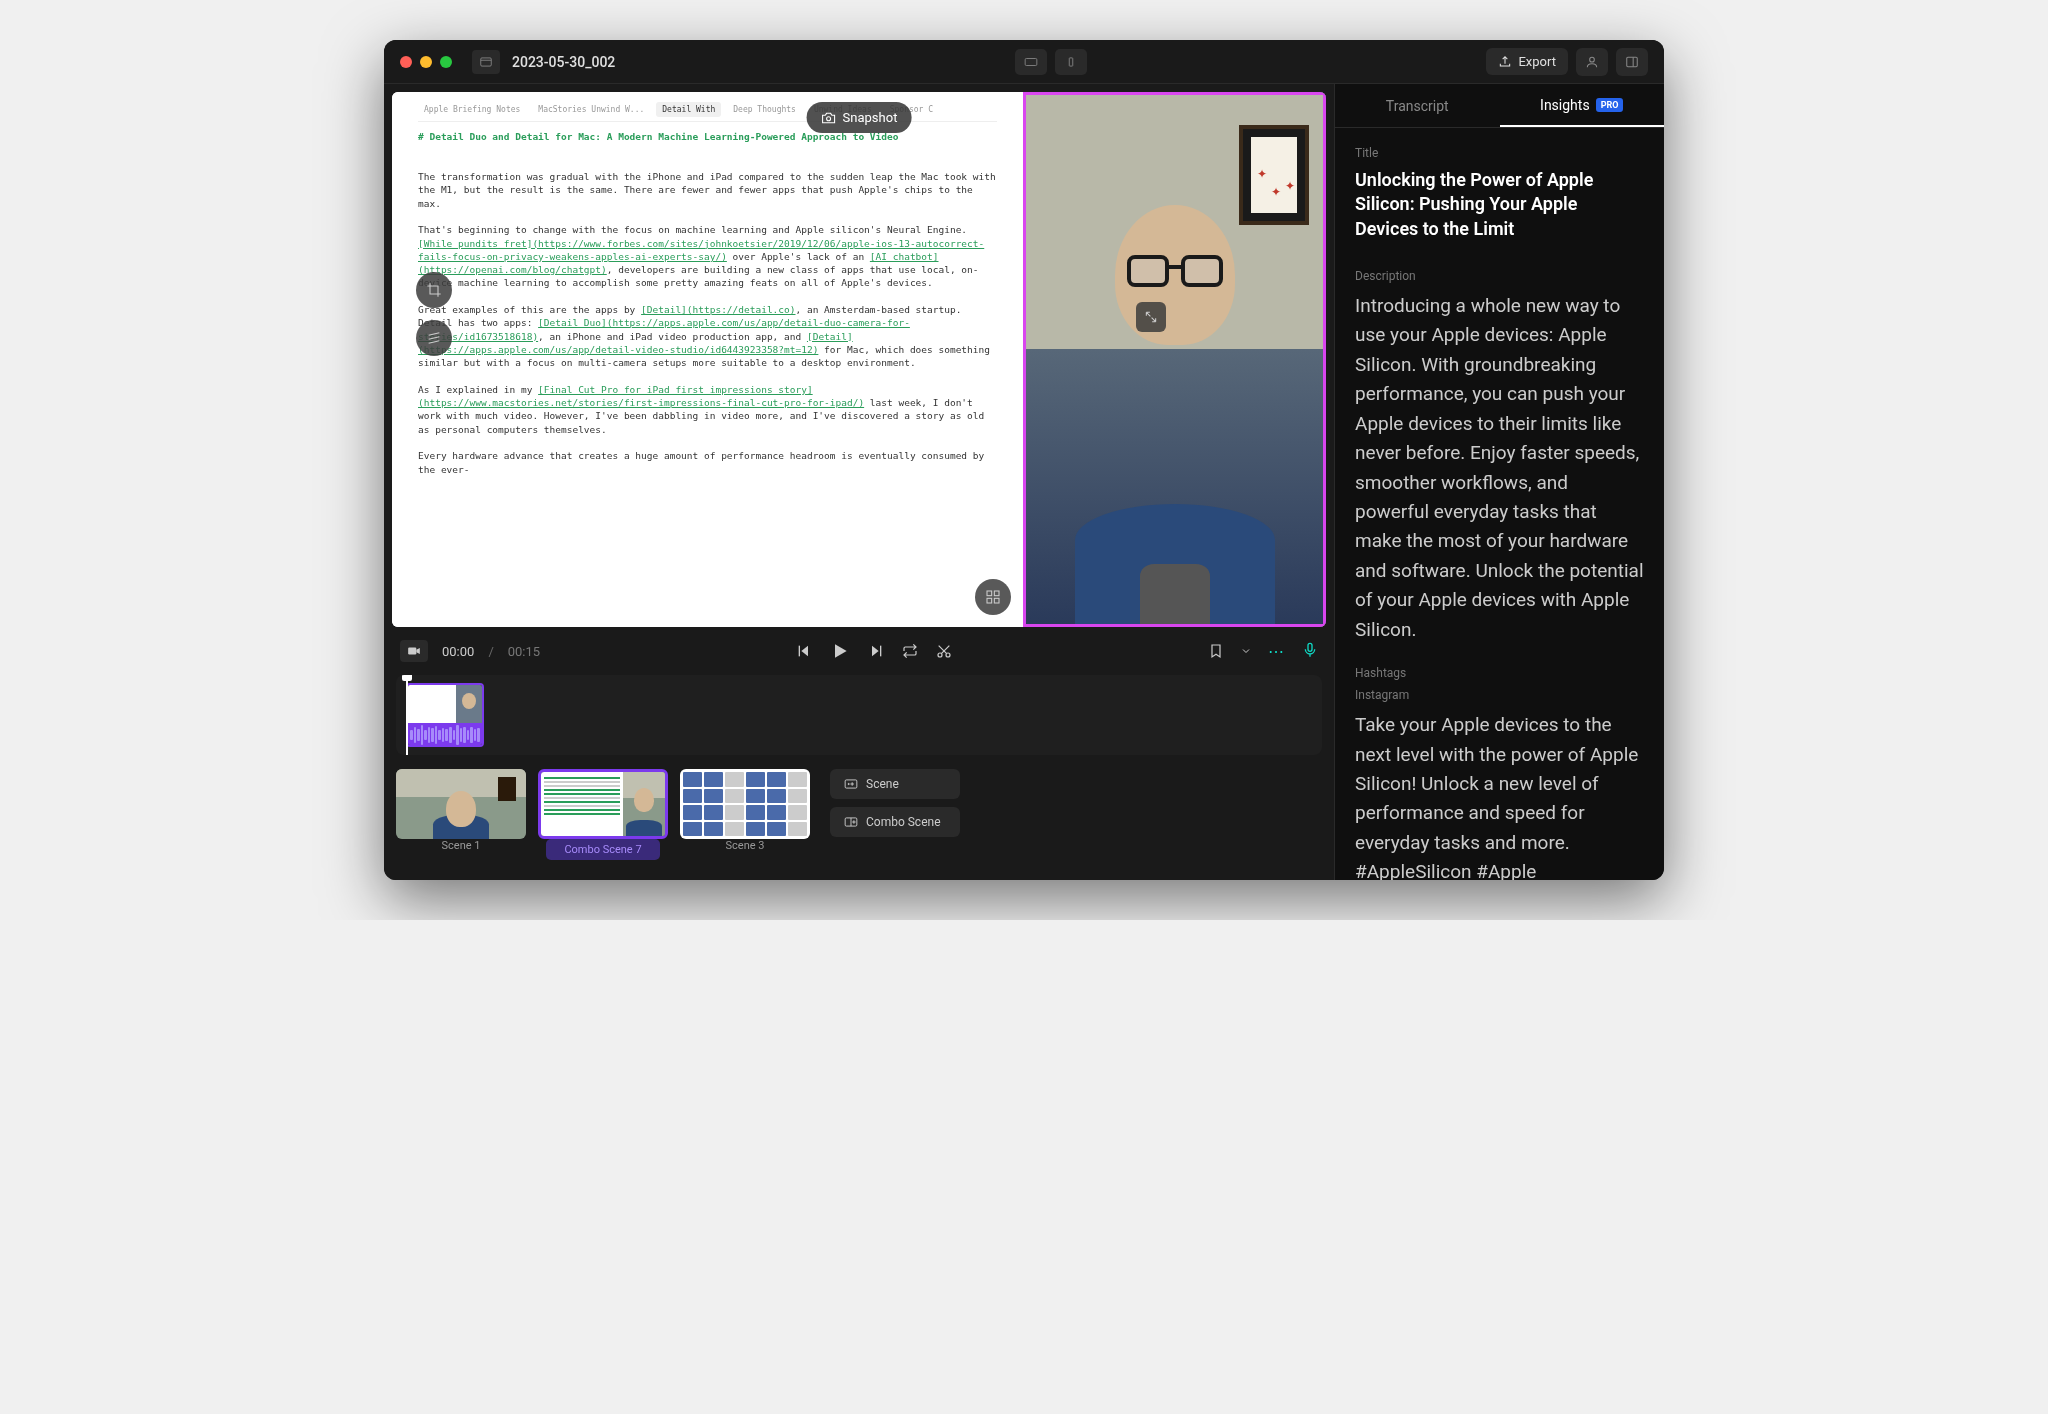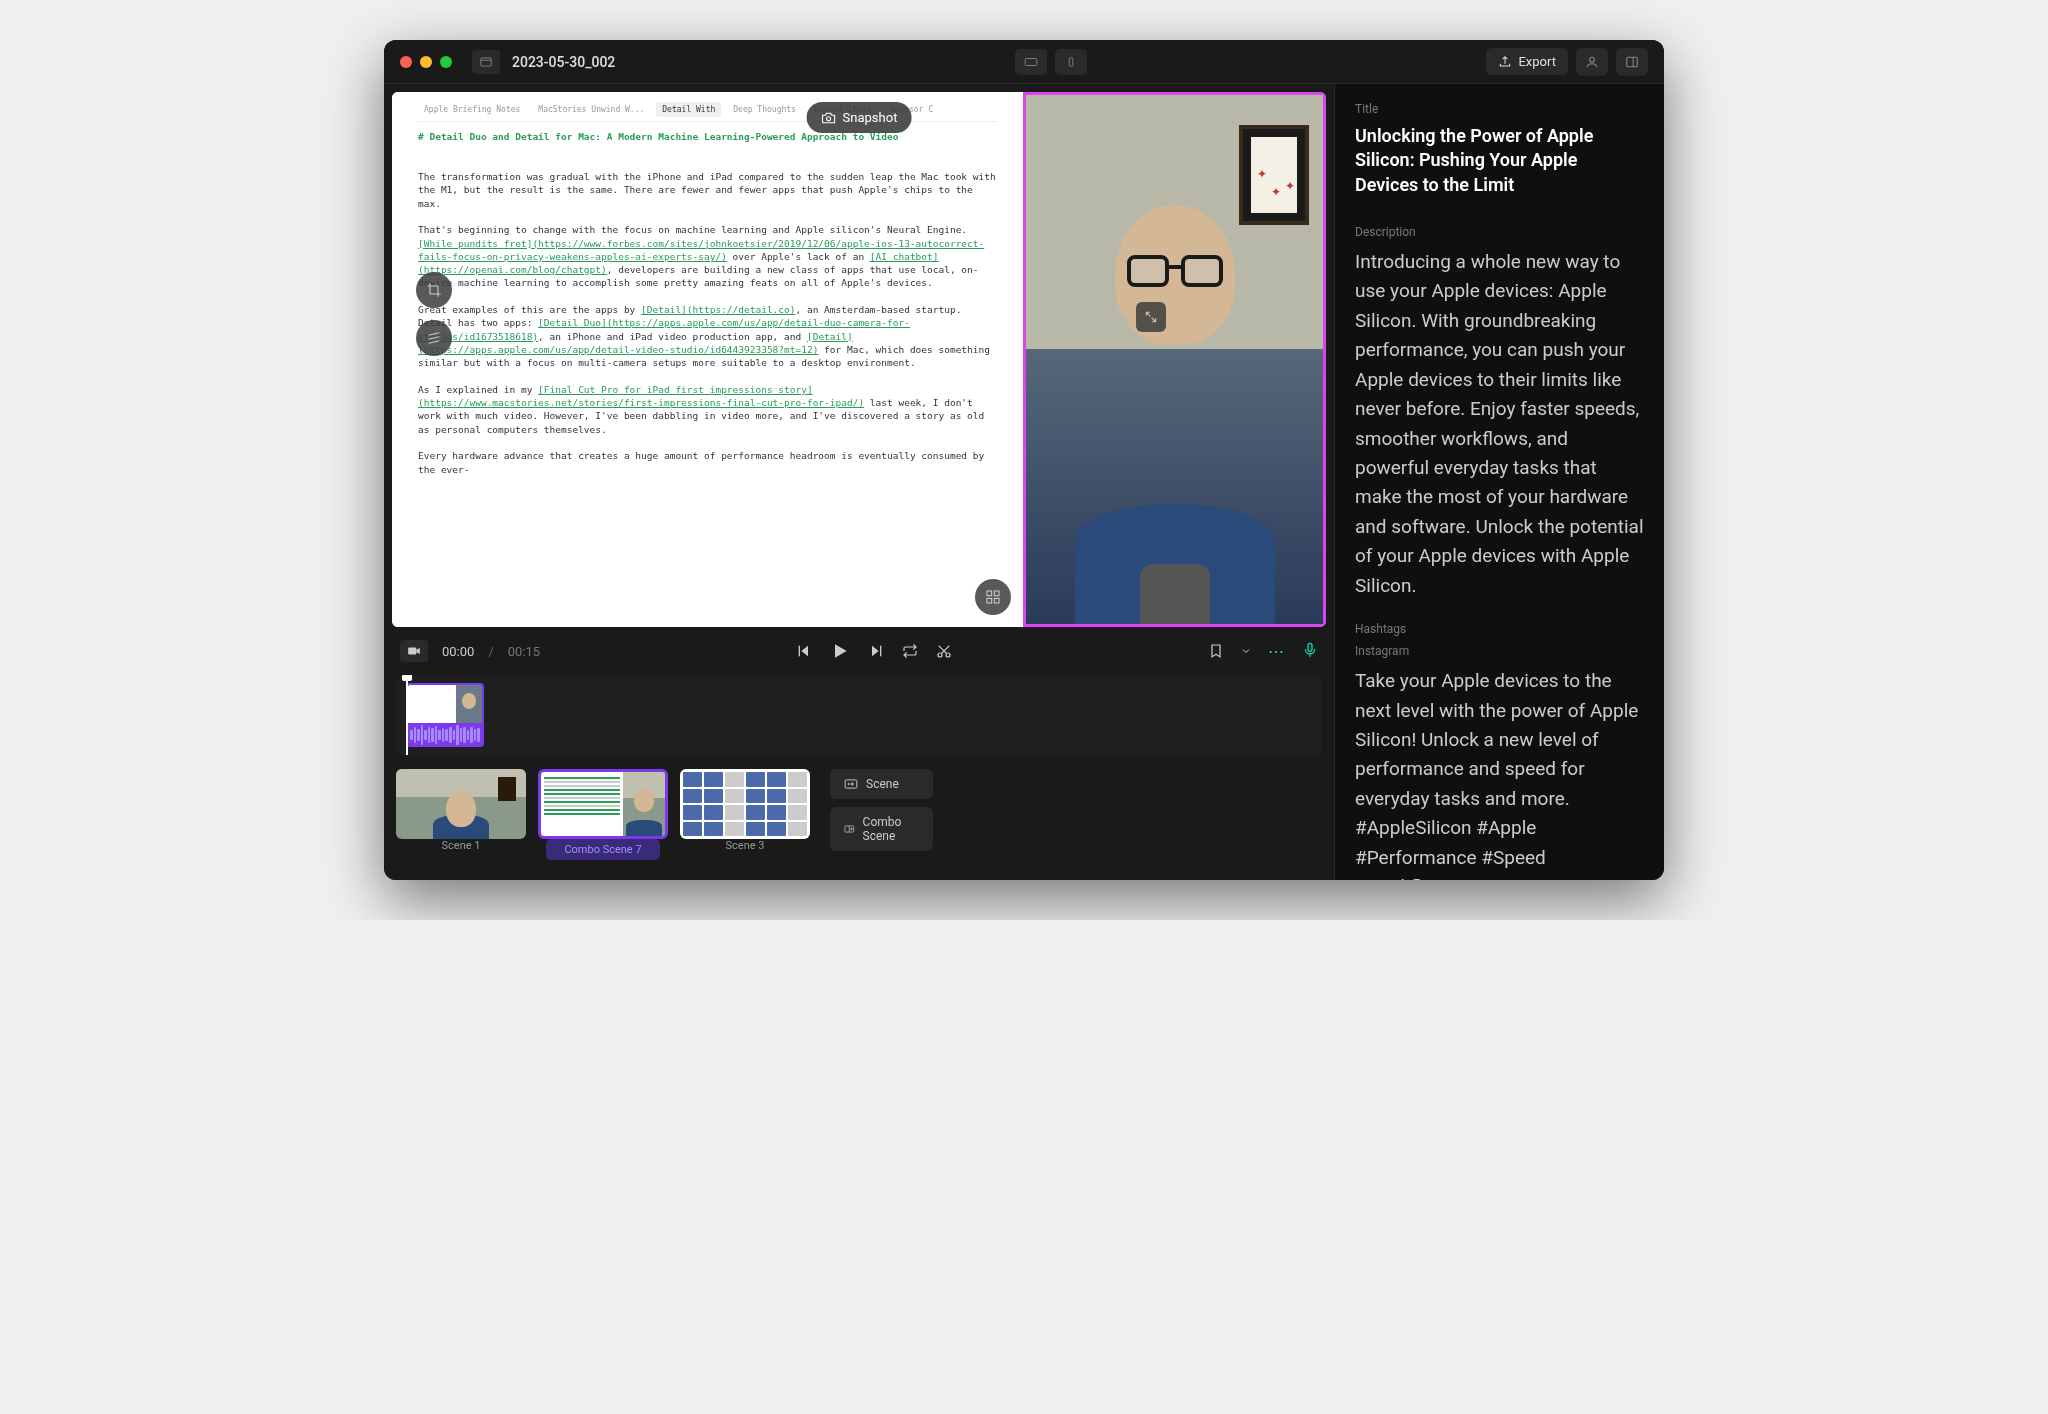--- a/index.html
+++ b/index.html
@@ -144,21 +144,21 @@
 .thumb-doc-line.gray { background: #ccc; }
 .thumb-cam-small { flex: 1; position: relative; background: #8a9a8a; }
 .thumb-grid { position: absolute; inset: 0; background: #fff; display: grid; grid-template-columns: repeat(6,1fr); grid-template-rows: repeat(4,1fr); gap: 2px; padding: 3px; }
 .thumb-grid span { background: #4a6aaa; border-radius: 1px; }
 .thumb-grid span:nth-child(3n) { background: #ccc; }
 .scene-buttons { display: flex; flex-direction: column; gap: 8px; margin-left: 8px; }
 .scene-btn {
   display: flex; align-items: center; gap: 8px;
   background: #2a2a2a; color: #ccc;
   padding: 8px 14px; border-radius: 6px; font-size: 12px;
-  width: 103px;
+  width: 130px;
 }
 .scene-btn svg { width: 14px; height: 12px; stroke: #ccc; fill: none; stroke-width: 1.6; }
 .right-panel {
   width: 330px; background: #0f0f0f;
   display: flex; flex-direction: column;
   border-left: 1px solid #2a2a2a;
 }
 .panel-tabs { display: flex; height: 44px; border-bottom: 1px solid #2a2a2a; }
 .panel-tab { flex: 1; display: flex; align-items: center; justify-content: center; gap: 6px; font-size: 14px; color: #888; cursor: pointer; }
 .panel-tab.active { color: #fff; border-bottom: 2px solid #fff; }
@@ -464,20 +464,29 @@
                 <path d="M12 2v14"></path>
                 <path d="M17 6v6M14 9h6"></path>
               </svg>
             <span>Combo Scene</span>
           </div>
         </div>
       </div>
     </div>
 
     <div class="right-panel">
+      <div class="panel-tabs">
+        <div class="panel-tab">
+            <span>Transcript</span>
+          </div>
+        <div class="panel-tab active">
+          <span>Insights</span>
+          <span class="pro-badge">PRO</span>
+        </div>
+      </div>
       <div class="panel-body">
         <div class="section-label">Title</div>
         <div class="section-title">Unlocking the Power of Apple Silicon: Pushing Your Apple Devices to the Limit</div>
 
         <div class="section-label">Description</div>
         <div class="section-text">Introducing a whole new way to use your Apple devices: Apple Silicon. With groundbreaking performance, you can push your Apple devices to their limits like never before. Enjoy faster speeds, smoother workflows, and powerful everyday tasks that make the most of your hardware and software. Unlock the potential of your Apple devices with Apple Silicon.</div>
 
         <div class="section-label">Hashtags</div>
 
         <div class="section-label">Instagram</div>

